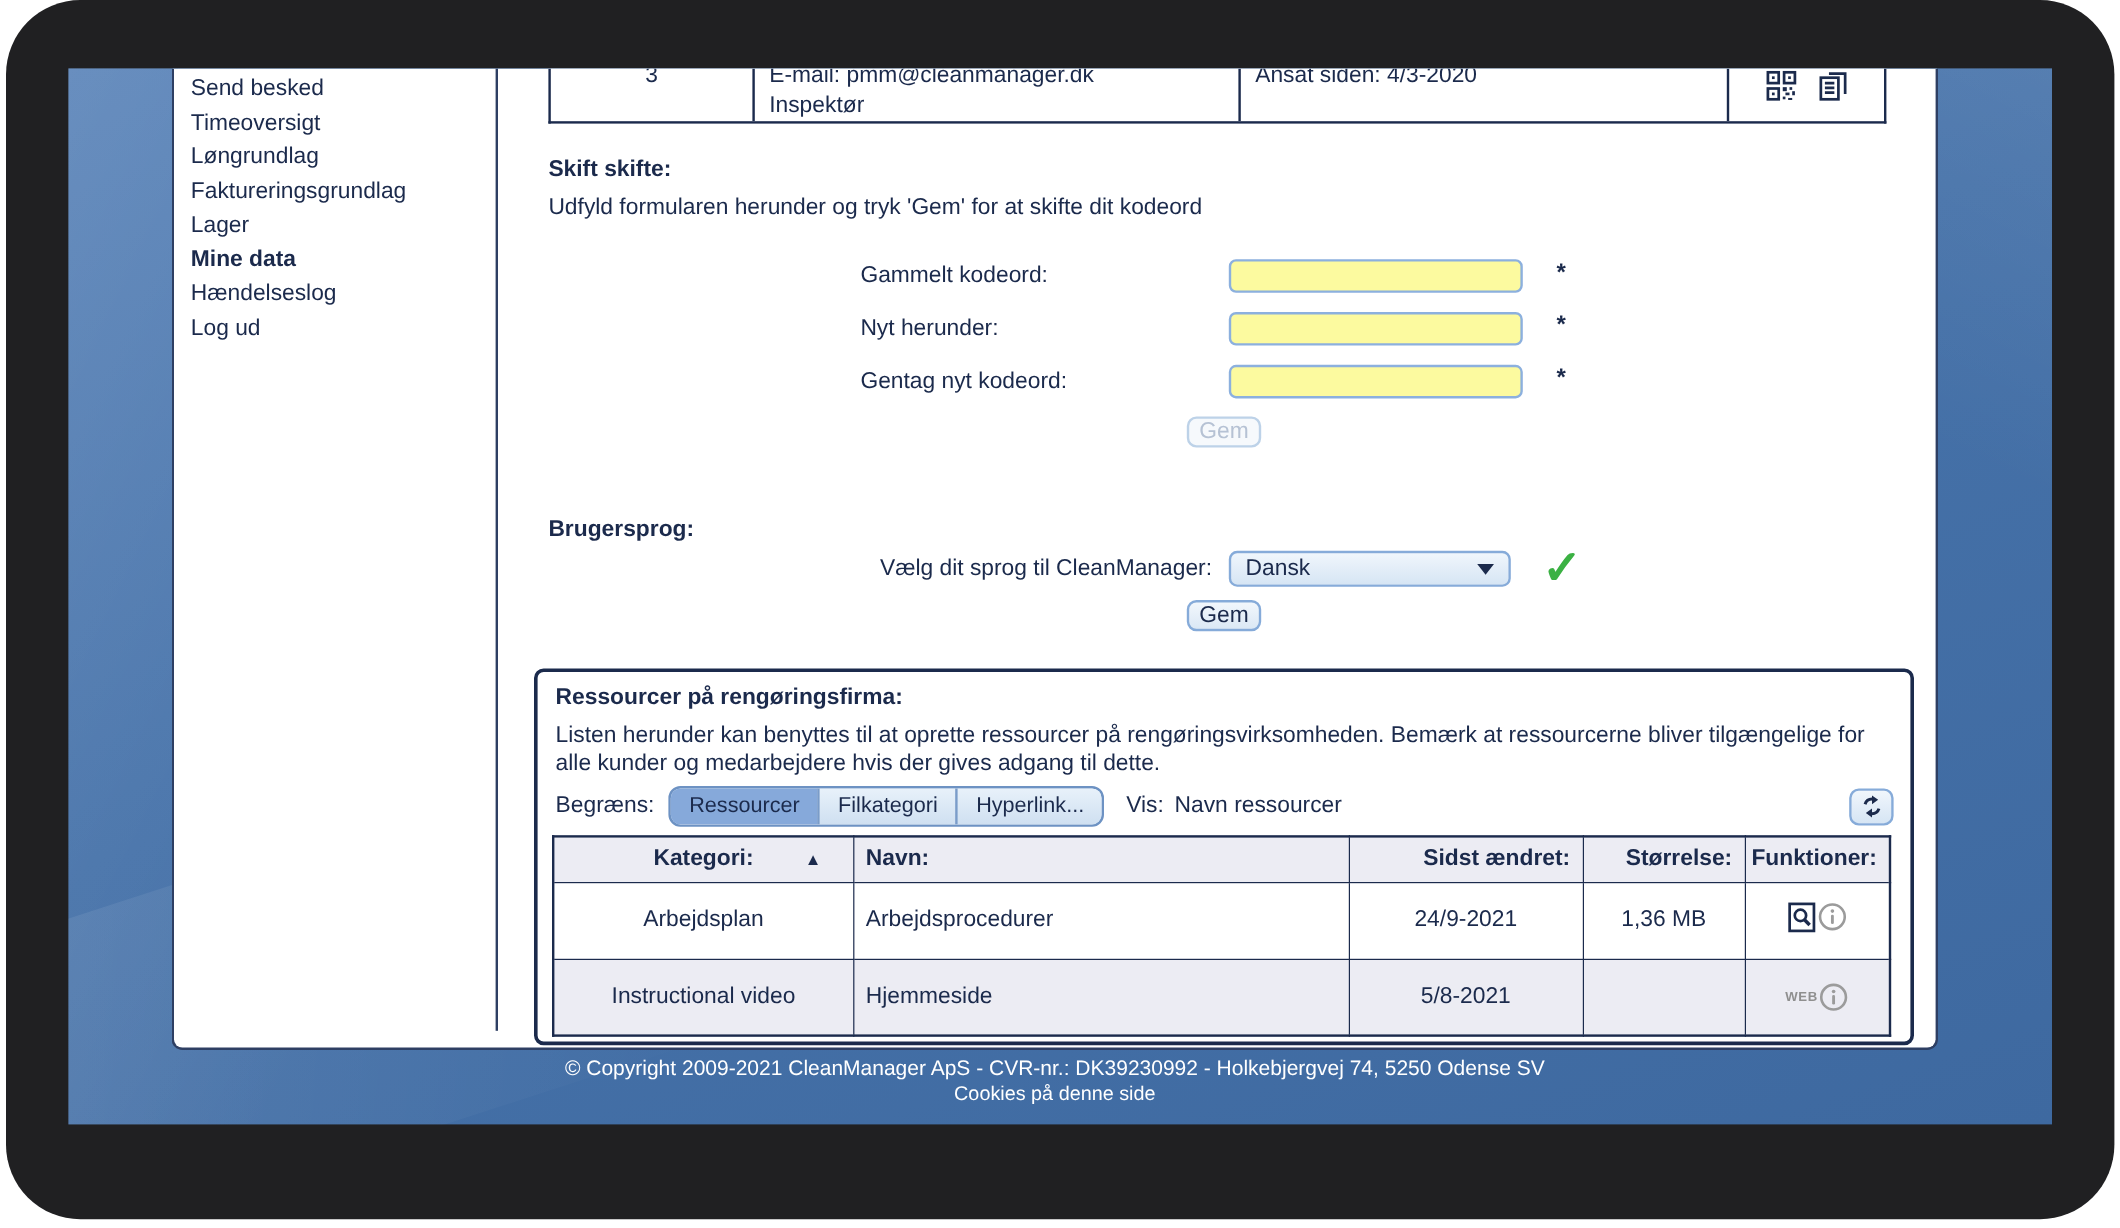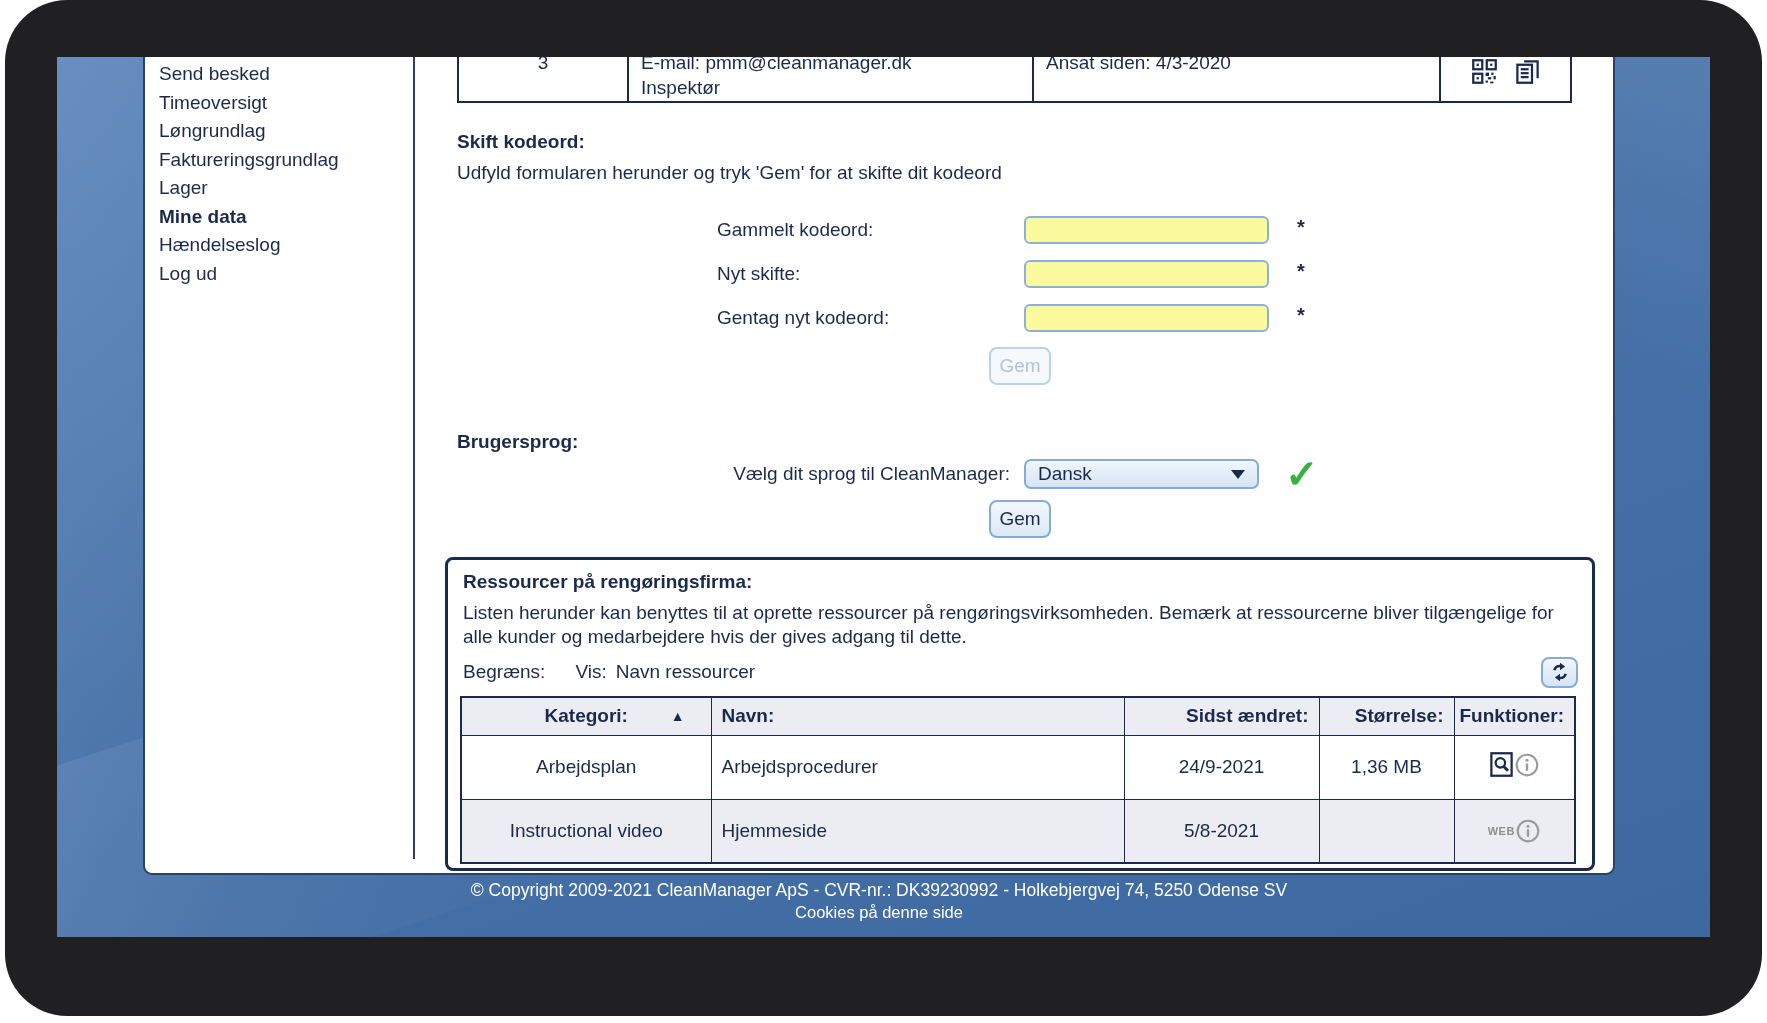--- a/index.html
+++ b/index.html
@@ -50,21 +50,21 @@
   .sec-title { position:absolute; font-size:19px; font-weight:bold; color:#1b2a4c; }
   .sec-desc  { position:absolute; font-size:19px; color:#1b2a4c; }
 
   
   .form-row { position:absolute; left:260px; height:30px; display:flex; align-items:center; }
   .form-row label { width:307px; font-size:19px; }
   .pw-input { width:245px; height:28px; background:#fcfa9f; border:2px solid #8cb0de; border-radius:6px;
               outline:none; font-size:17px; padding:0 8px; font-family:"Liberation Sans", sans-serif; }
   .req { margin-left:28px; font-size:20px; font-weight:bold; position:relative; top:-3px; }
 
-  .gem-btn { position:absolute; width:62px; height:38px; border-radius:8px; font-size:19px;
+  .gem-btn { position:absolute; width:62px; height:26px; border-radius:8px; font-size:19px;
              font-family:"Liberation Sans", sans-serif; color:#1b2a4c;
              background:linear-gradient(#f2f7fc, #dbe8f5); border:2px solid #86abd9; cursor:pointer; }
   .gem-btn.disabled { color:#b6c2d4; background:#f6f9fc; border-color:#bdd2e8; }
 
   
   .lang-row { position:absolute; left:260px; height:32px; display:flex; align-items:center; }
   .lang-row label { width:307px; font-size:19px; text-align:right; padding-right:14px; }
   .dropdown { width:235px; height:30px; border:2px solid #86abd9; border-radius:7px;
               background:linear-gradient(#f0f6fc, #d6e5f4); display:flex; align-items:center;
               justify-content:space-between; padding:0 12px; font-size:19px; cursor:pointer; }
@@ -176,30 +176,30 @@
                 <path d="M9 3 h12 v15" fill="none"></path>
                 <rect x="3" y="6" width="13" height="16" fill="#ffffff"></rect>
                 <line x1="6" y1="10" x2="13" y2="10"></line>
                   <line x1="6" y1="13.5" x2="13" y2="13.5"></line>
                   <line x1="6" y1="17" x2="13" y2="17"></line>
               </svg>
             </span>
           </div>
         </div>
 
-        <h3 class="sec-title" style="top:74px; left:0;">Skift kodeord:</h3>
+        <h3 class="sec-title" style="top:74px; left:0;">Skift skifte:</h3>
         <div class="sec-desc" style="top:105px; left:0;">Udfyld formularen herunder og tryk 'Gem' for at skifte dit kodeord</div>
 
         <div class="form-row" style="top:158px;">
           <label>Gammelt kodeord:</label>
           <input class="pw-input" type="password" style="">
           <span class="req">*</span>
         </div>
         <div class="form-row" style="top:202px;">
-          <label>Nyt skifte:</label>
+          <label>Nyt herunder:</label>
           <input class="pw-input" type="password" style="">
           <span class="req">*</span>
         </div>
         <div class="form-row" style="top:246px;">
           <label>Gentag nyt kodeord:</label>
           <input class="pw-input" type="password" style="">
           <span class="req">*</span>
         </div>
 
         <button class="gem-btn disabled" style="top:290px; left:532px;">Gem</button>
@@ -216,20 +216,25 @@
         </div>
 
         <button class="gem-btn" style="top:443px; left:532px;">Gem</button>
 
         <div class="res-box">
           <div class="res-title">Ressourcer på rengøringsfirma:</div>
           <div class="res-desc">Listen herunder kan benyttes til at oprette ressourcer på rengøringsvirksomheden. Bemærk at ressourcerne bliver tilgængelige for alle kunder og medarbejdere hvis der gives adgang til dette.</div>
 
           <div class="filter-row">
             <span class="filter-label">Begræns:</span>
+            <div class="segmented">
+              <div class="segment selected">Ressourcer</div>
+              <div class="segment">Filkategori</div>
+              <div class="segment">Hyperlink...</div>
+            </div>
             <span class="vis-label">Vis:</span>
             <span class="vis-value">Navn ressourcer</span>
             <div class="refresh-btn">
               <span>
                 <svg width="22" height="22" viewBox="0 0 24 24" fill="#1b2a4c">
                   <path d="M12 4 a8 8 0 0 0 -7.6 5.6 l2.6 0.8 A5.3 5.3 0 0 1 12 6.7 V10 l5.6-4 L12 2 z"></path>
                   <path d="M12 20 a8 8 0 0 0 7.6 -5.6 l-2.6 -0.8 A5.3 5.3 0 0 1 12 17.3 V14 l-5.6 4 L12 22 z"></path>
                 </svg>
               </span>
             </div>

